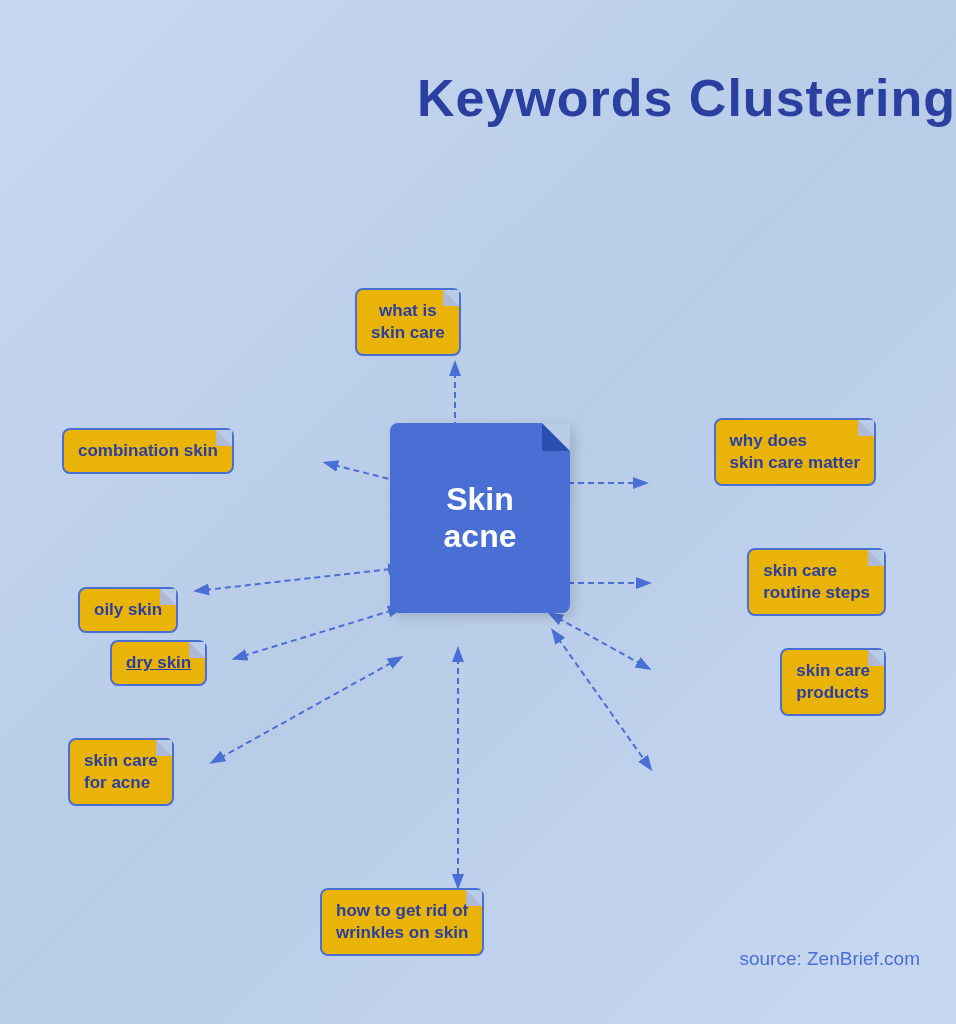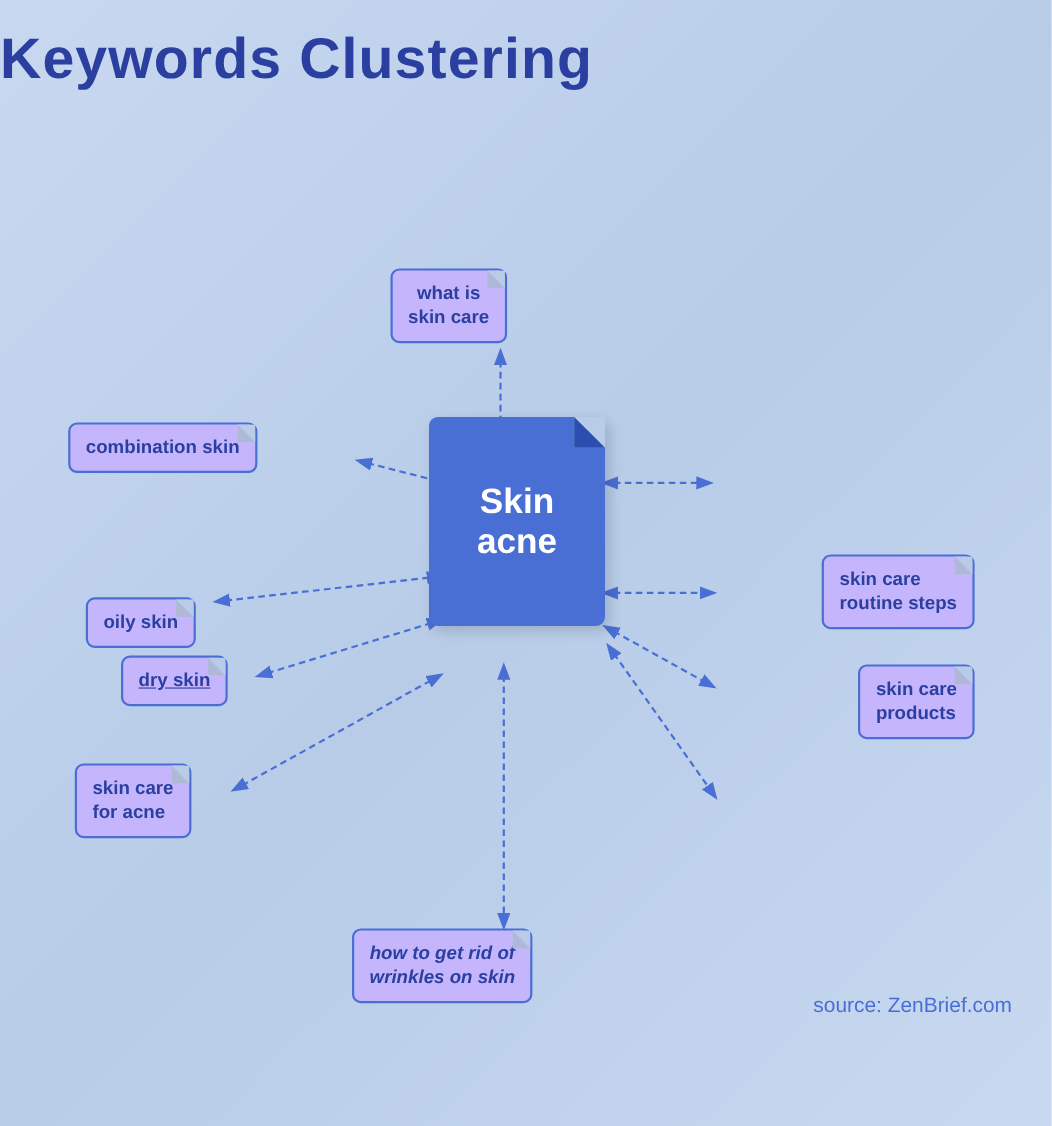--- a/index.html
+++ b/index.html
@@ -7,42 +7,42 @@
     body {
       width: 956px;
       height: 1024px;
       background: linear-gradient(135deg, #c8d8f0 0%, #b8cce8 50%, #c8d8f0 100%);
       font-family: 'Arial', sans-serif;
       overflow: hidden;
       position: relative;
     }
 
     .page-title {
-      text-align: left;
-      padding-top: 24px;
+      text-align: right;
+      padding-top: 68px;
       font-size: 52px;
       font-weight: 900;
       color: #2a3fa0;
       letter-spacing: 1px;
     }
 
     .diagram-container {
       position: relative;
       width: 956px;
       height: 860px;
       top: 0;
     }
 
     
     .center-node {
       position: absolute;
       left: 50%;
       top: 50%;
       transform: translate(-50%, -50%);
-      width: 160px;
+      width: 180px;
       height: 190px;
       background: #4a6fd4;
       border-radius: 8px 8px 8px 8px;
       display: flex;
       align-items: center;
       justify-content: center;
       flex-direction: column;
       box-shadow: 4px 4px 12px rgba(0,0,0,0.15);
     }
 
@@ -61,21 +61,21 @@
       color: white;
       font-size: 32px;
       font-weight: 900;
       text-align: center;
       line-height: 1.15;
     }
 
     
     .kw-box {
       position: absolute;
-      background: #c4b5fd;
+      background: #eab308;
       border: 2.5px solid #4a6fd4;
       border-radius: 8px;
       padding: 10px 14px;
       font-size: 17px;
       font-weight: 700;
       color: #2a3fa0;
       line-height: 1.3;
       min-width: 80px;
     }
 
@@ -208,20 +208,24 @@
     <span class="center-node-text">
       <span>Skin</span><br><span>acne</span>
     </span>
   </div>
 
   <div class="kw-box box-what-is-skin-care">
     <span style="white-space:pre-line;">what is
 skin care</span>
   </div>
 
+  <div class="kw-box box-why-does-skin-care-matter">
+    <span style="white-space:pre-line;">why does
+skin care matter</span>
+  </div>
 
   <div class="kw-box box-combination-skin">
     <span>combination skin</span>
   </div>
 
   <div class="kw-box box-oily-skin">
     <span>oily skin</span>
   </div>
 
   <div class="kw-box box-dry-skin">
@@ -238,18 +242,18 @@
 routine steps</span>
   </div>
 
   <div class="kw-box box-skin-care-products">
     <span style="white-space:pre-line;">skin care
 products</span>
   </div>
 
 
   <div class="kw-box box-how-to-get-rid">
-    <span style="white-space:pre-line;font-style:italic;">how to get rid of
+    <span style="white-space:pre-line;">how to get rid of
 wrinkles on skin</span>
   </div>
 
   <div class="source-label">source: ZenBrief.com</div>
 </div>
 
 </body></html>

